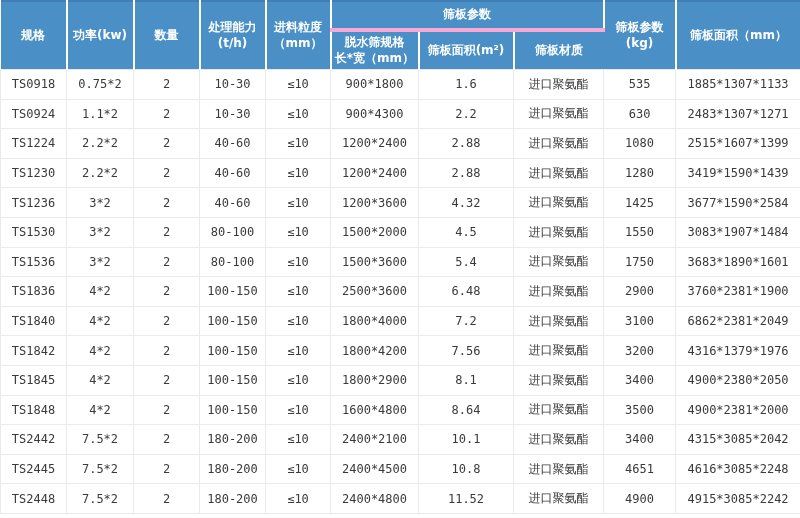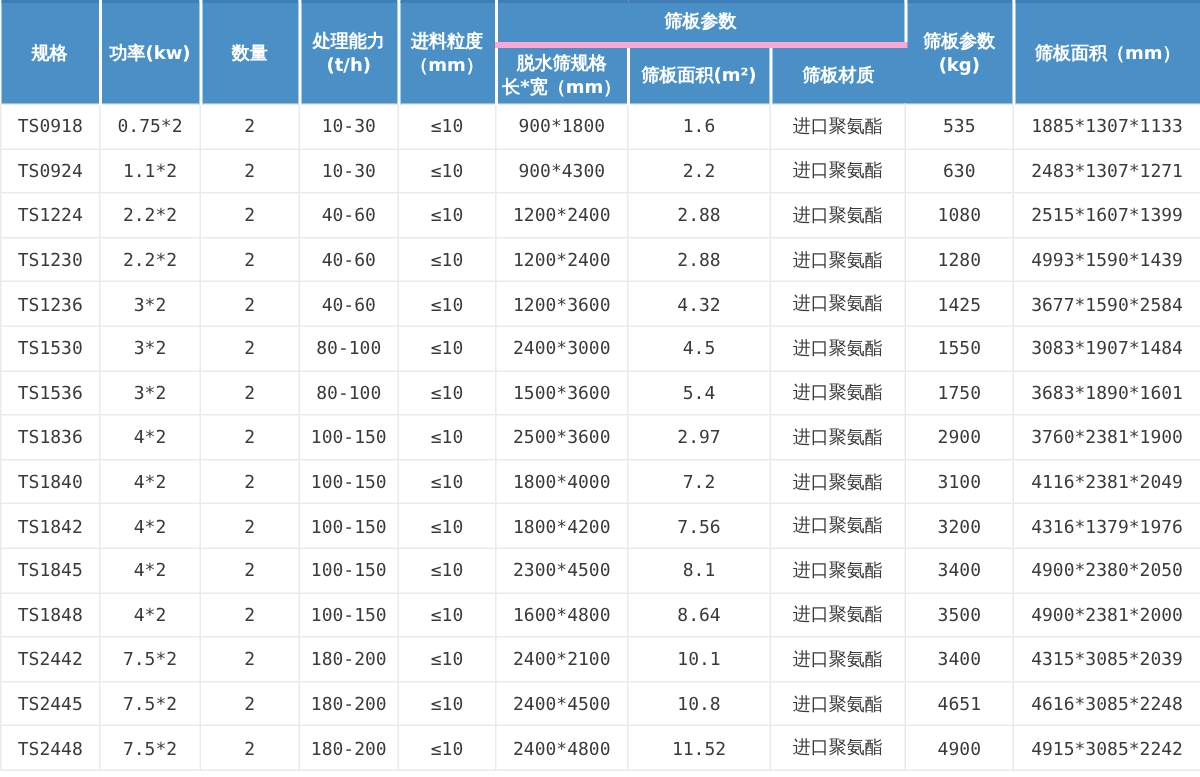--- a/index.html
+++ b/index.html
@@ -119,41 +119,41 @@
         <tr>
           <td>TS1230</td>
           <td>2.2*2</td>
           <td>2</td>
           <td>40-60</td>
           <td>≤10</td>
           <td>1200*2400</td>
           <td>2.88</td>
           <td>进口聚氨酯</td>
           <td>1280</td>
-          <td>4993*1590*1439</td>
+          <td>3419*1590*1439</td>
         </tr>
         <tr>
           <td>TS1236</td>
           <td>3*2</td>
           <td>2</td>
           <td>40-60</td>
           <td>≤10</td>
           <td>1200*3600</td>
           <td>4.32</td>
           <td>进口聚氨酯</td>
           <td>1425</td>
           <td>3677*1590*2584</td>
         </tr>
         <tr>
           <td>TS1530</td>
           <td>3*2</td>
           <td>2</td>
           <td>80-100</td>
           <td>≤10</td>
-          <td>2400*3000</td>
+          <td>1500*2000</td>
           <td>4.5</td>
           <td>进口聚氨酯</td>
           <td>1550</td>
           <td>3083*1907*1484</td>
         </tr>
         <tr>
           <td>TS1536</td>
           <td>3*2</td>
           <td>2</td>
           <td>80-100</td>
@@ -164,56 +164,56 @@
           <td>1750</td>
           <td>3683*1890*1601</td>
         </tr>
         <tr>
           <td>TS1836</td>
           <td>4*2</td>
           <td>2</td>
           <td>100-150</td>
           <td>≤10</td>
           <td>2500*3600</td>
-          <td>2.97</td>
+          <td>6.48</td>
           <td>进口聚氨酯</td>
           <td>2900</td>
           <td>3760*2381*1900</td>
         </tr>
         <tr>
           <td>TS1840</td>
           <td>4*2</td>
           <td>2</td>
           <td>100-150</td>
           <td>≤10</td>
           <td>1800*4000</td>
           <td>7.2</td>
           <td>进口聚氨酯</td>
           <td>3100</td>
-          <td>4116*2381*2049</td>
+          <td>6862*2381*2049</td>
         </tr>
         <tr>
           <td>TS1842</td>
           <td>4*2</td>
           <td>2</td>
           <td>100-150</td>
           <td>≤10</td>
           <td>1800*4200</td>
           <td>7.56</td>
           <td>进口聚氨酯</td>
           <td>3200</td>
           <td>4316*1379*1976</td>
         </tr>
         <tr>
           <td>TS1845</td>
           <td>4*2</td>
           <td>2</td>
           <td>100-150</td>
           <td>≤10</td>
-          <td>2300*4500</td>
+          <td>1800*2900</td>
           <td>8.1</td>
           <td>进口聚氨酯</td>
           <td>3400</td>
           <td>4900*2380*2050</td>
         </tr>
         <tr>
           <td>TS1848</td>
           <td>4*2</td>
           <td>2</td>
           <td>100-150</td>
@@ -227,21 +227,21 @@
         <tr>
           <td>TS2442</td>
           <td>7.5*2</td>
           <td>2</td>
           <td>180-200</td>
           <td>≤10</td>
           <td>2400*2100</td>
           <td>10.1</td>
           <td>进口聚氨酯</td>
           <td>3400</td>
-          <td>4315*3085*2039</td>
+          <td>4315*3085*2042</td>
         </tr>
         <tr>
           <td>TS2445</td>
           <td>7.5*2</td>
           <td>2</td>
           <td>180-200</td>
           <td>≤10</td>
           <td>2400*4500</td>
           <td>10.8</td>
           <td>进口聚氨酯</td>

